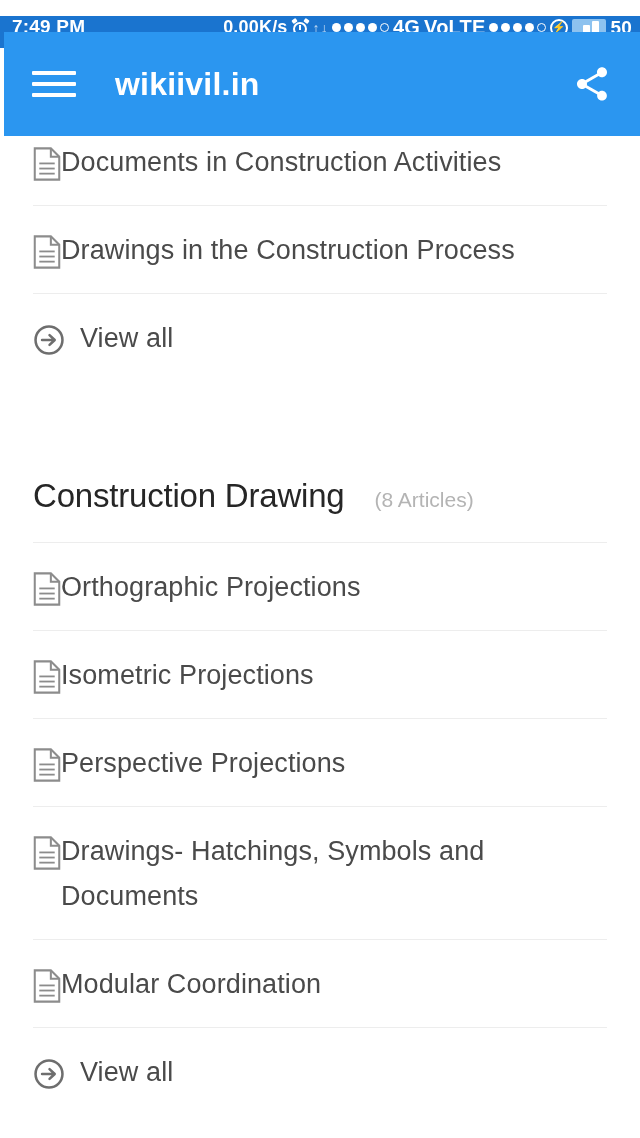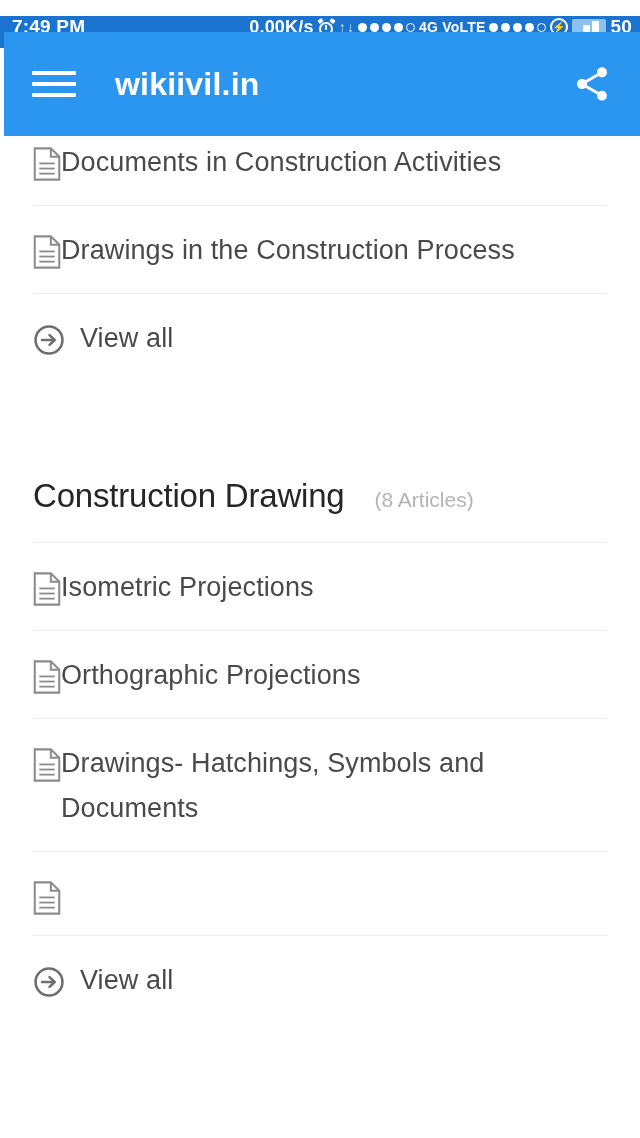--- a/index.html
+++ b/index.html
@@ -17,21 +17,21 @@
     background:#1a74cf; color:#fff;
     display:flex; align-items:flex-start;
     font-size:19px; font-weight:bold; letter-spacing:.2px;
   }
   .sb-clock{ margin-left:12px; font-size:19px; font-weight:bold; }
   .sb-right{
     margin-left:auto; margin-right:8px;
     display:flex; align-items:center; gap:4px;
   }
   .sb-speed{ font-size:18px; font-weight:bold; }
-  .sb-text{ font-size:14px; font-weight:bold; }
+  .sb-text{ font-size:20px; font-weight:bold; }
 
   .dots{ display:flex; align-items:center; gap:3px; }
   .dots i{ display:block; width:9px; height:9px; border-radius:50%; background:#fff; }
   .dots i.hollow{ background:transparent; border:1.6px solid #fff; width:9px; height:9px; }
 
   .alarm-ico{ width:17px; height:17px; position:relative; }
   .alarm-ico .ring{
     position:absolute; left:1px; top:3px; width:14px; height:14px;
     border:2px solid #fff; border-radius:50%;
   }
@@ -242,38 +242,52 @@
             <svg width="28" height="34" viewBox="0 0 24 30">
               <path d="M1.2 1.2h14.2l7.4 7.4v20.2H1.2z" fill="none" stroke="#8c8c8c" stroke-width="1.8"></path>
               <path d="M15.4 1.2v7.4h7.4" fill="none" stroke="#8c8c8c" stroke-width="1.8"></path>
               <g stroke="#8c8c8c" stroke-width="1.6">
                 <line x1="5.2" y1="14.5" x2="18.8" y2="14.5"></line>
                 <line x1="5.2" y1="19" x2="18.8" y2="19"></line>
                 <line x1="5.2" y1="23.5" x2="18.8" y2="23.5"></line>
               </g>
             </svg>
           </span>
+          <span class="row-label">Orthographic Projections</span>
+        </div>
+
+        <div class="row">
+          <span class="doc-ico">
+            <svg width="28" height="34" viewBox="0 0 24 30">
+              <path d="M1.2 1.2h14.2l7.4 7.4v20.2H1.2z" fill="none" stroke="#8c8c8c" stroke-width="1.8"></path>
+              <path d="M15.4 1.2v7.4h7.4" fill="none" stroke="#8c8c8c" stroke-width="1.8"></path>
+              <g stroke="#8c8c8c" stroke-width="1.6">
+                <line x1="5.2" y1="14.5" x2="18.8" y2="14.5"></line>
+                <line x1="5.2" y1="19" x2="18.8" y2="19"></line>
+                <line x1="5.2" y1="23.5" x2="18.8" y2="23.5"></line>
+              </g>
+            </svg>
+          </span>
           <span class="row-label">Isometric Projections</span>
         </div>
 
         <div class="row">
           <span class="doc-ico">
             <svg width="28" height="34" viewBox="0 0 24 30">
               <path d="M1.2 1.2h14.2l7.4 7.4v20.2H1.2z" fill="none" stroke="#8c8c8c" stroke-width="1.8"></path>
               <path d="M15.4 1.2v7.4h7.4" fill="none" stroke="#8c8c8c" stroke-width="1.8"></path>
               <g stroke="#8c8c8c" stroke-width="1.6">
                 <line x1="5.2" y1="14.5" x2="18.8" y2="14.5"></line>
                 <line x1="5.2" y1="19" x2="18.8" y2="19"></line>
                 <line x1="5.2" y1="23.5" x2="18.8" y2="23.5"></line>
               </g>
             </svg>
           </span>
-          <span class="row-label">Orthographic Projections</span>
-        </div>
-
+          <span class="row-label">Perspective Projections</span>
+        </div>
 
         <div class="row">
           <span class="doc-ico">
             <svg width="28" height="34" viewBox="0 0 24 30">
               <path d="M1.2 1.2h14.2l7.4 7.4v20.2H1.2z" fill="none" stroke="#8c8c8c" stroke-width="1.8"></path>
               <path d="M15.4 1.2v7.4h7.4" fill="none" stroke="#8c8c8c" stroke-width="1.8"></path>
               <g stroke="#8c8c8c" stroke-width="1.6">
                 <line x1="5.2" y1="14.5" x2="18.8" y2="14.5"></line>
                 <line x1="5.2" y1="19" x2="18.8" y2="19"></line>
                 <line x1="5.2" y1="23.5" x2="18.8" y2="23.5"></line>
@@ -288,20 +302,21 @@
             <svg width="28" height="34" viewBox="0 0 24 30">
               <path d="M1.2 1.2h14.2l7.4 7.4v20.2H1.2z" fill="none" stroke="#8c8c8c" stroke-width="1.8"></path>
               <path d="M15.4 1.2v7.4h7.4" fill="none" stroke="#8c8c8c" stroke-width="1.8"></path>
               <g stroke="#8c8c8c" stroke-width="1.6">
                 <line x1="5.2" y1="14.5" x2="18.8" y2="14.5"></line>
                 <line x1="5.2" y1="19" x2="18.8" y2="19"></line>
                 <line x1="5.2" y1="23.5" x2="18.8" y2="23.5"></line>
               </g>
             </svg>
           </span>
+          <span class="row-label">Modular Coordination</span>
         </div>
 
         <div class="row viewall nb">
           <span class="arrow-ico">
             <svg width="32" height="32" viewBox="0 0 24 24">
               <circle cx="12" cy="12" r="10.1" fill="none" stroke="#6e6e6e" stroke-width="1.9"></circle>
               <path d="M6.8 12h9.4M12.4 8.3l3.9 3.7-3.9 3.7" fill="none" stroke="#6e6e6e" stroke-width="1.9" stroke-linecap="round" stroke-linejoin="round"></path>
             </svg>
           </span>
           <span class="row-label">View all</span>

